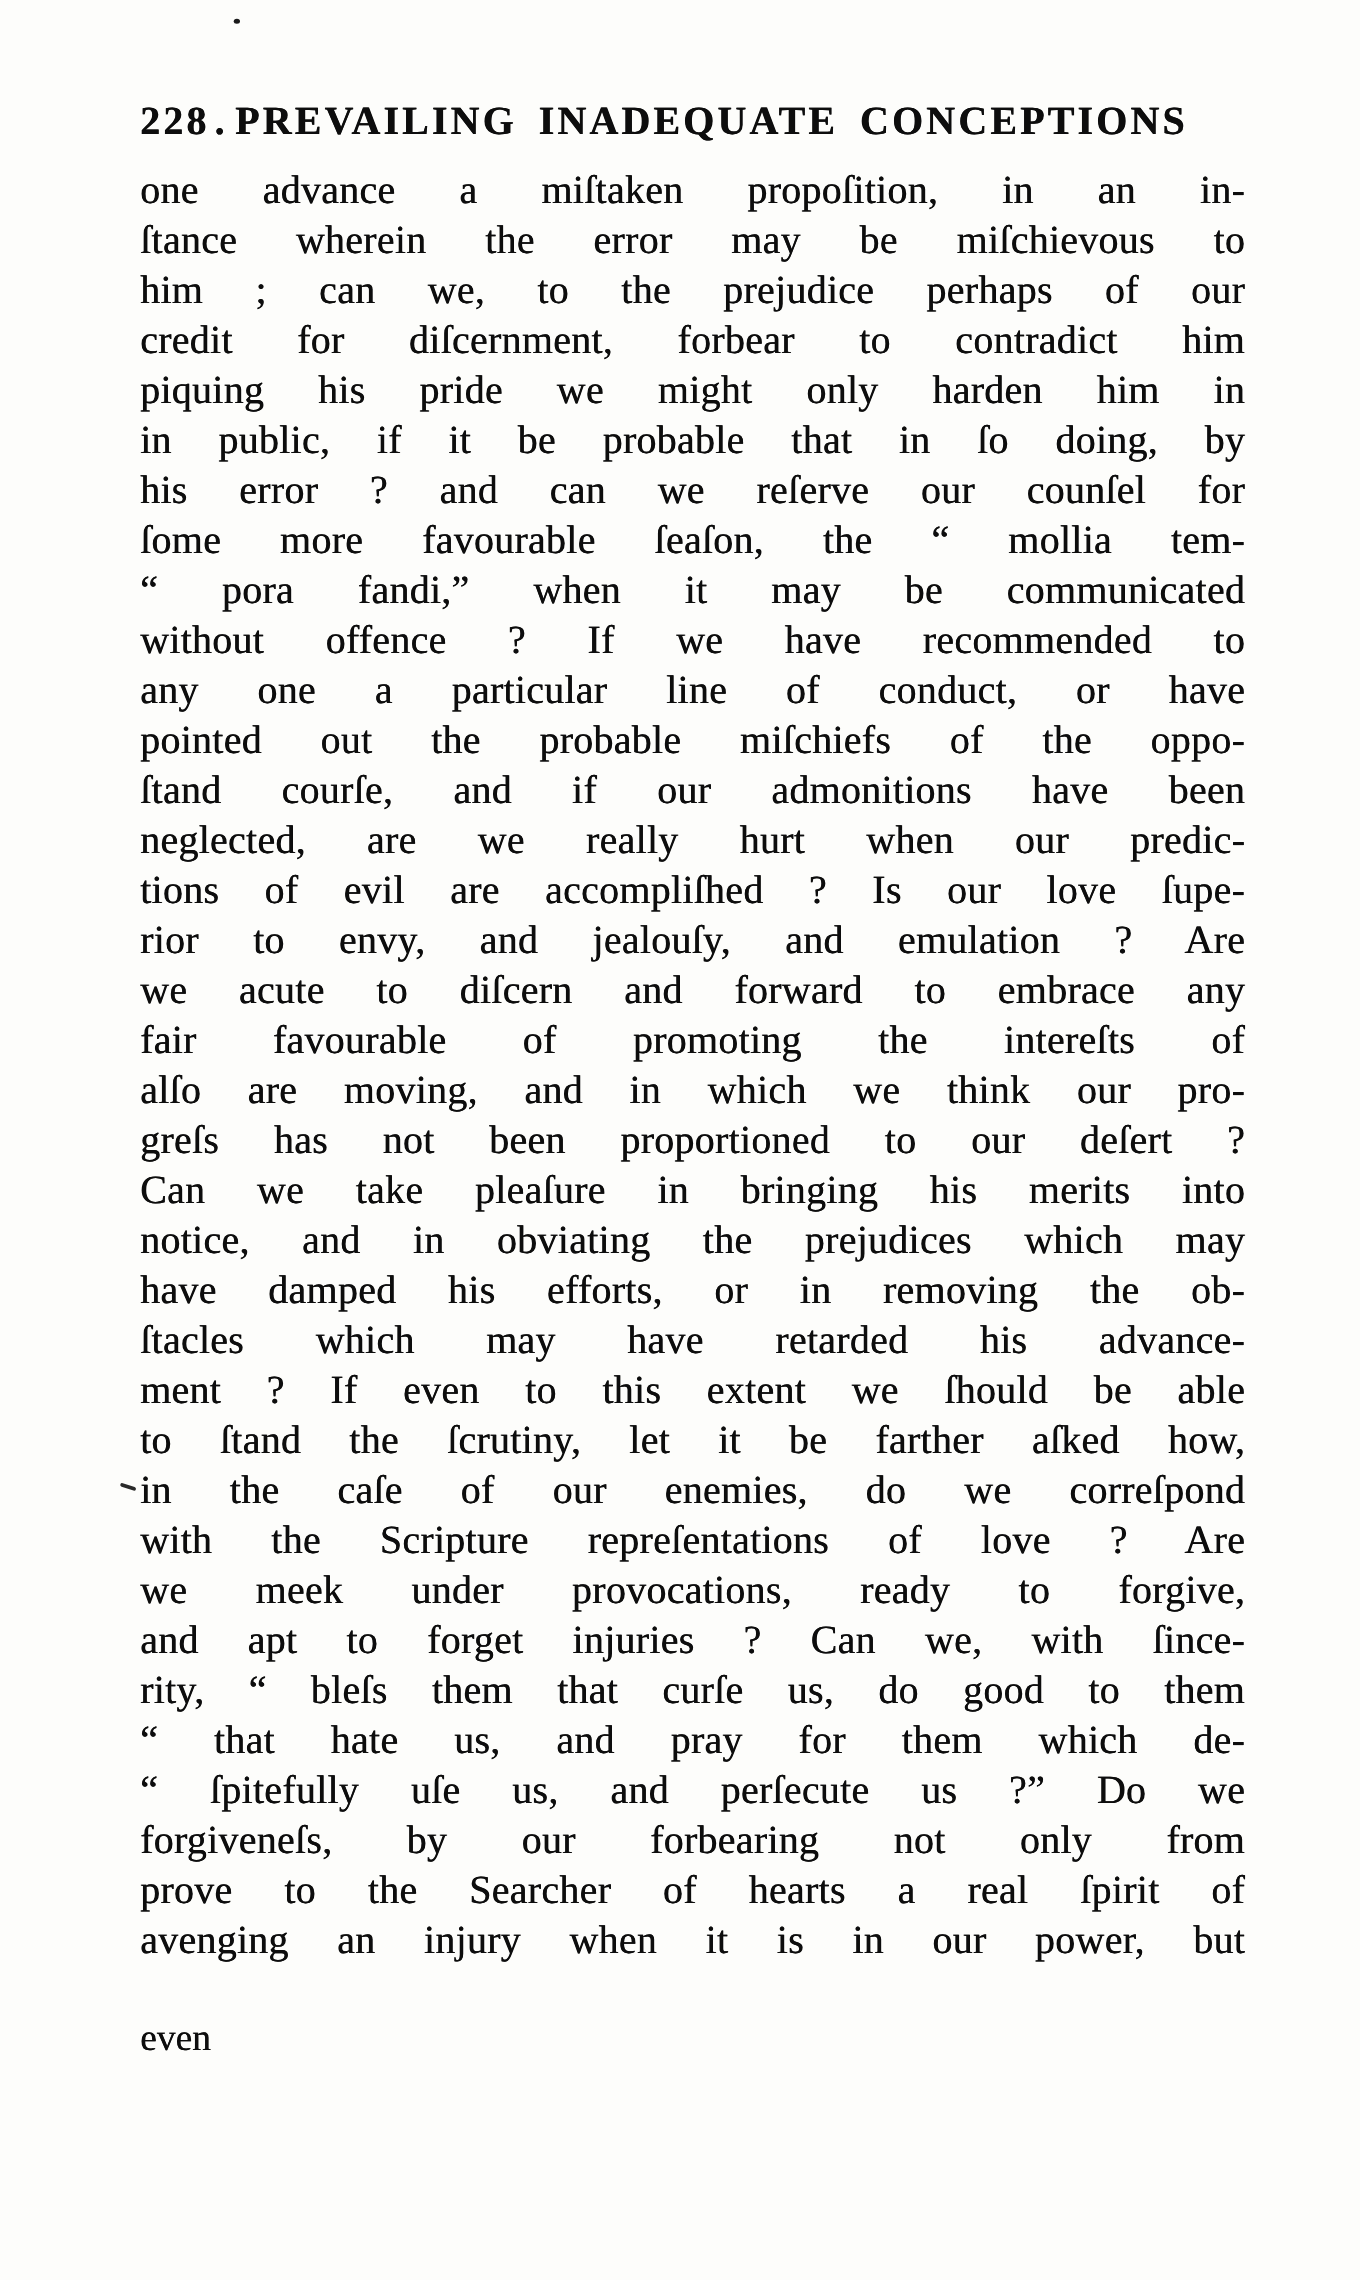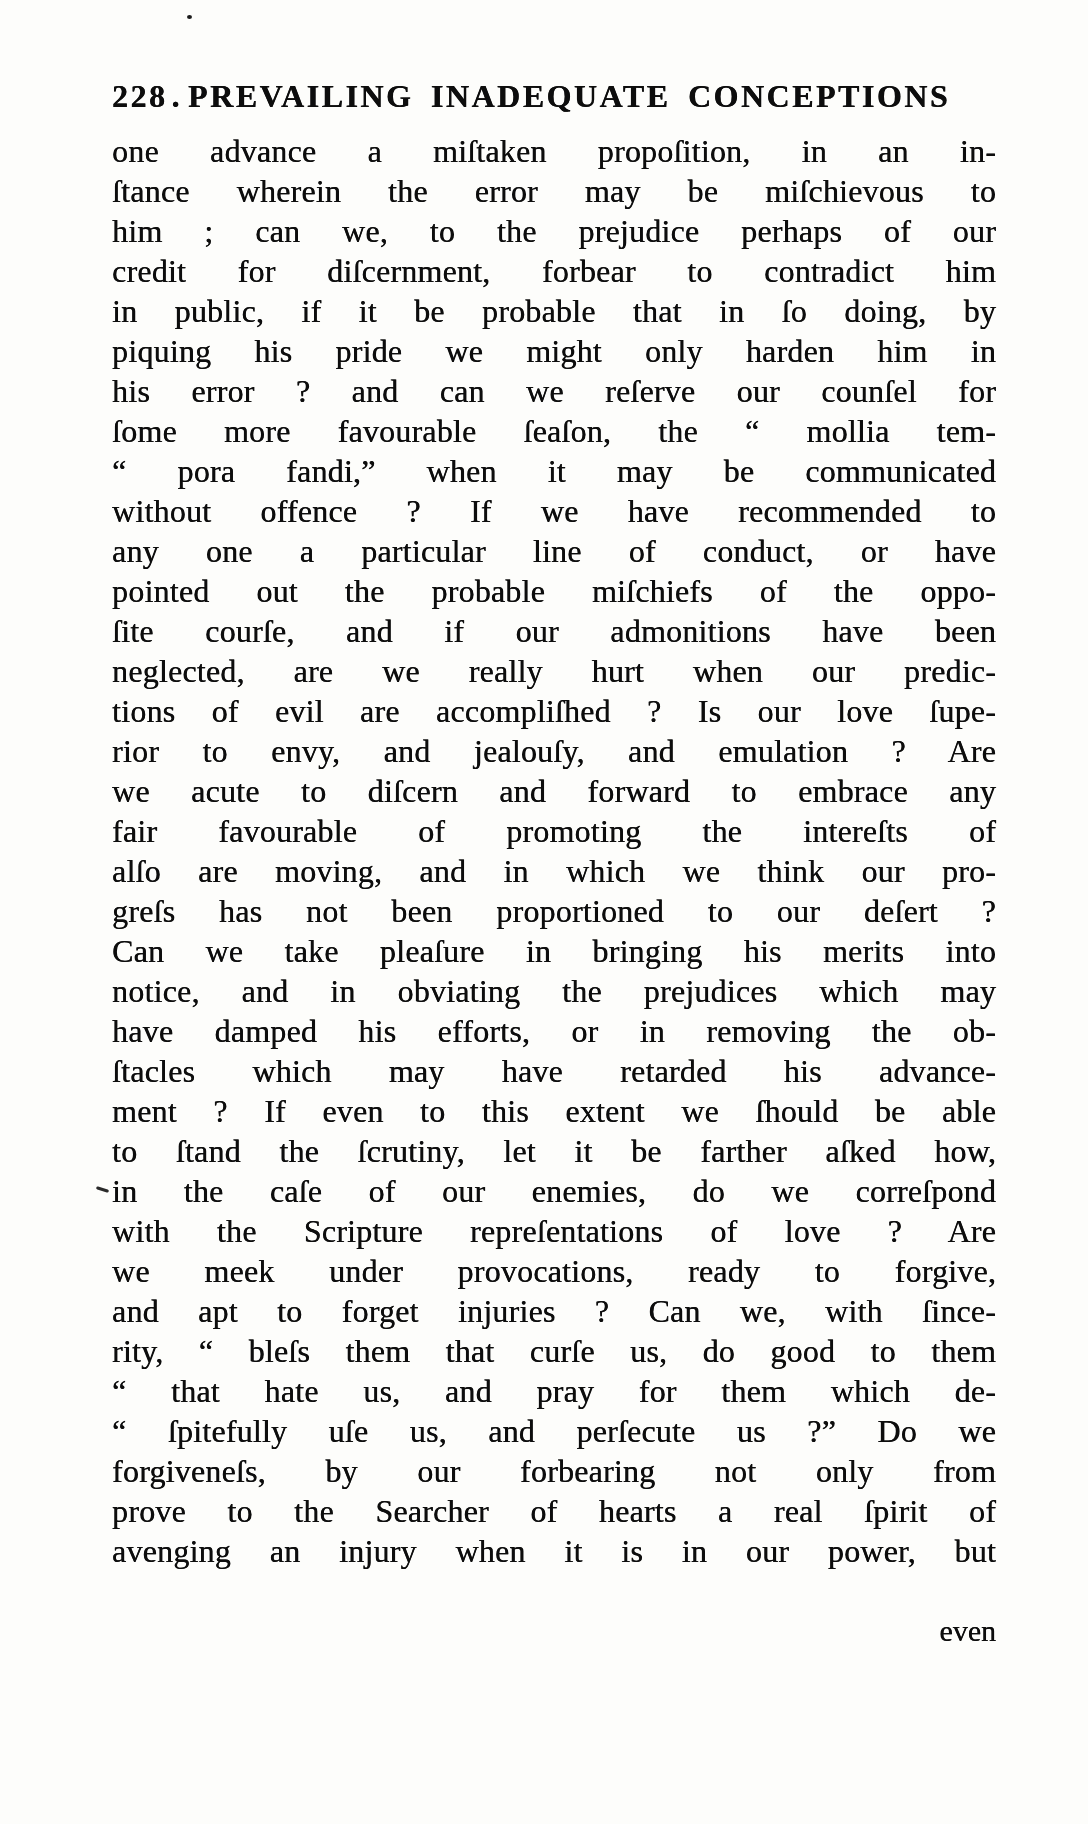--- a/index.html
+++ b/index.html
@@ -51,21 +51,21 @@
   }
   .it {
   }
   .catchword-line {
     position: absolute;
     top: 1611px;
     left: 112px;
     width: 884px;
     font-size: 30px;
     line-height: 40px;
-    text-align: right;
+    text-align: left;
     text-shadow: 0.35px 0 currentColor;
   }
   
   .speck-top {
     position: absolute;
     top: 15px;
     left: 187px;
     width: 5px;
     height: 4px;
     background: #1a1a1a;
@@ -92,29 +92,29 @@
 
   <div class="running-header">
     <span>228</span><span class="sep">.</span><span>PREVAILING INADEQUATE CONCEPTIONS</span>
   </div>
 
   <div class="body-text">
       <div class="line"><span>one advance a miſtaken propoſition, in an in-</span></div>
       <div class="line"><span>ſtance wherein the error may be miſchievous to</span></div>
       <div class="line"><span>him ; can we, to the prejudice perhaps of our</span></div>
       <div class="line"><span>credit for diſcernment, forbear to contradict him</span></div>
+      <div class="line"><span>piquing his pride we might only harden him in</span></div>
       <div class="line"><span>in public, if it be probable that in ſo doing, by</span></div>
-      <div class="line"><span>piquing his pride we might only harden him in</span></div>
       <div class="line"><span>his error ? and can we reſerve our counſel for</span></div>
       <div class="line"><span>ſome more favourable ſeaſon, the “ mollia tem-</span></div>
       <div class="line"><span>“ pora fandi,” when it may be communicated</span></div>
       <div class="line"><span>without offence ? If we have recommended to</span></div>
       <div class="line"><span>any one a particular line of conduct, or have</span></div>
       <div class="line"><span>pointed out the probable miſchiefs of the oppo-</span></div>
-      <div class="line"><span>ſite courſe, and if our admonitions have been</span></div>
+      <div class="line"><span>ſtand courſe, and if our admonitions have been</span></div>
       <div class="line"><span>neglected, are we </span><span class="it">really hurt</span><span> when our predic-</span></div>
       <div class="line"><span>tions of evil are accompliſhed ? Is our love ſupe-</span></div>
       <div class="line"><span>rior to envy, and jealouſy, and emulation ? Are</span></div>
       <div class="line"><span>we acute to diſcern and forward to embrace any</span></div>
       <div class="line"><span>fair favourable of promoting the intereſts of</span></div>
       <div class="line"><span>alſo are moving, and in which we think our pro-</span></div>
       <div class="line"><span>greſs has not been proportioned to our deſert ?</span></div>
       <div class="line"><span>Can we take pleaſure in bringing his merits into</span></div>
       <div class="line"><span>notice, and in obviating the prejudices which may</span></div>
       <div class="line"><span>have damped his efforts, or in removing the ob-</span></div>

